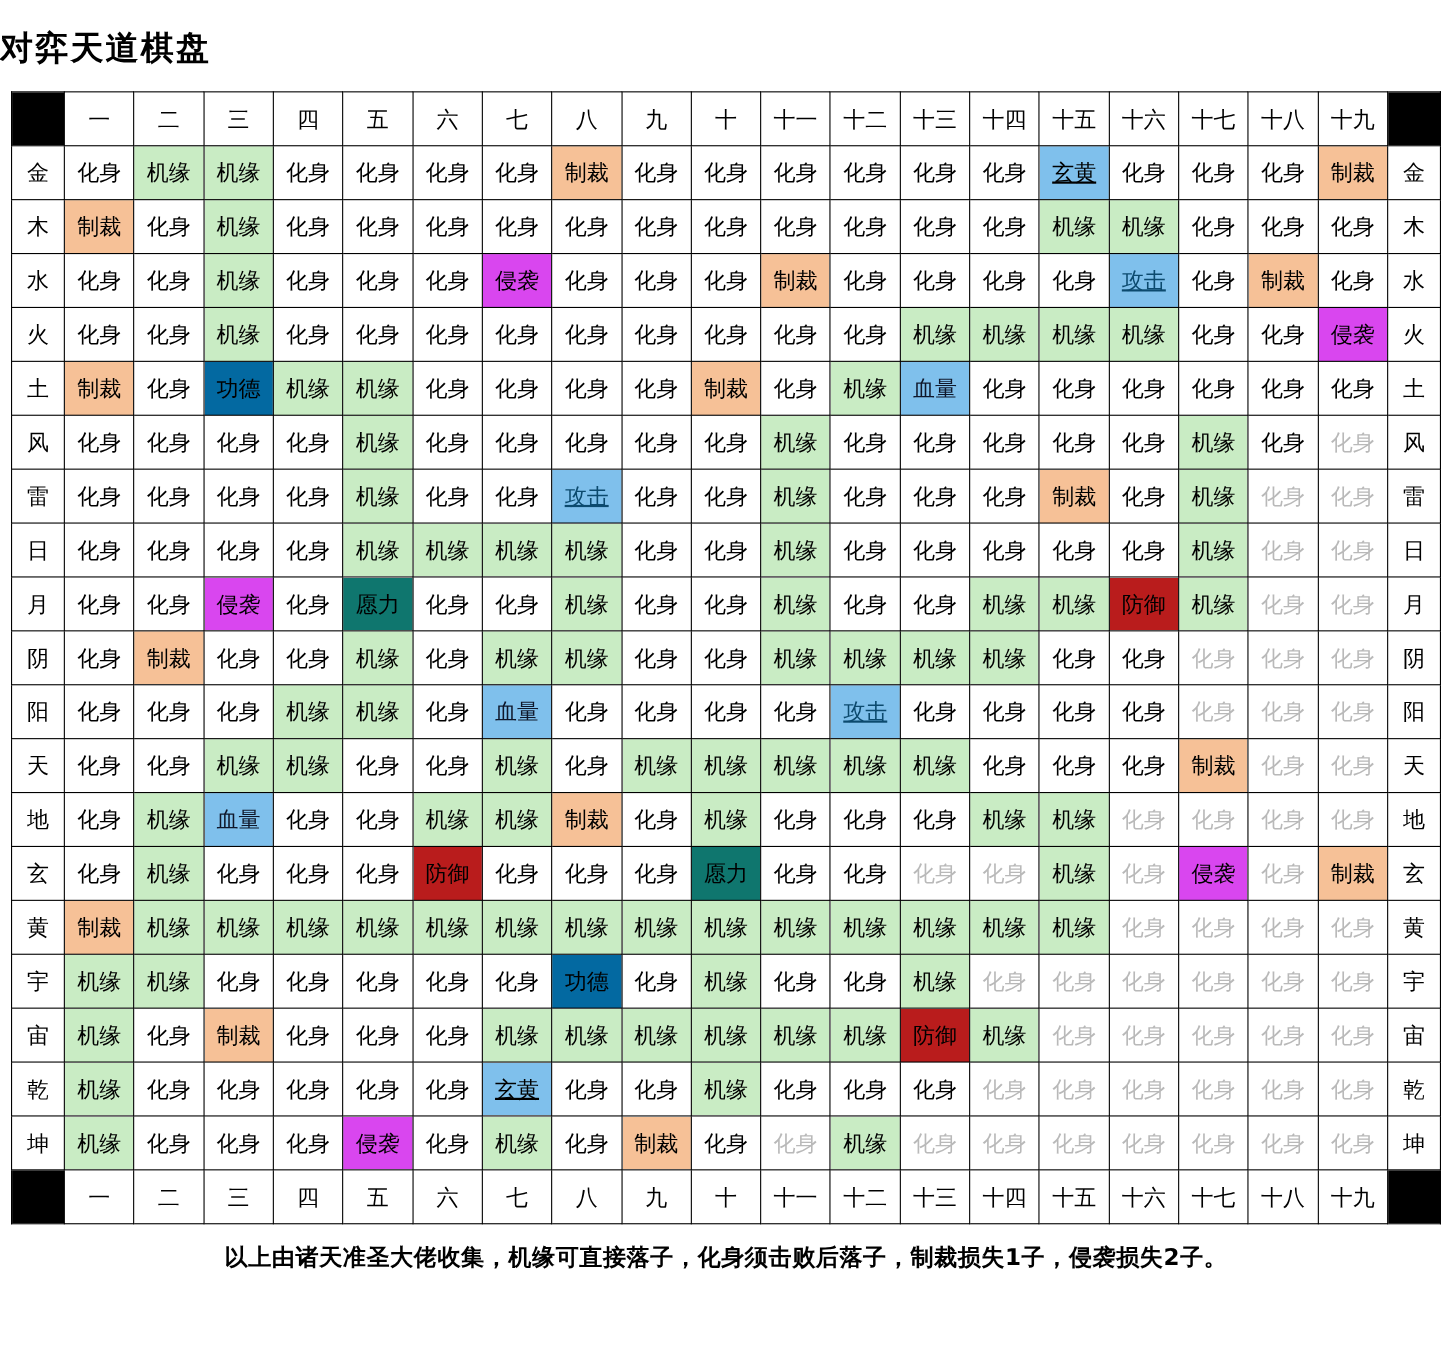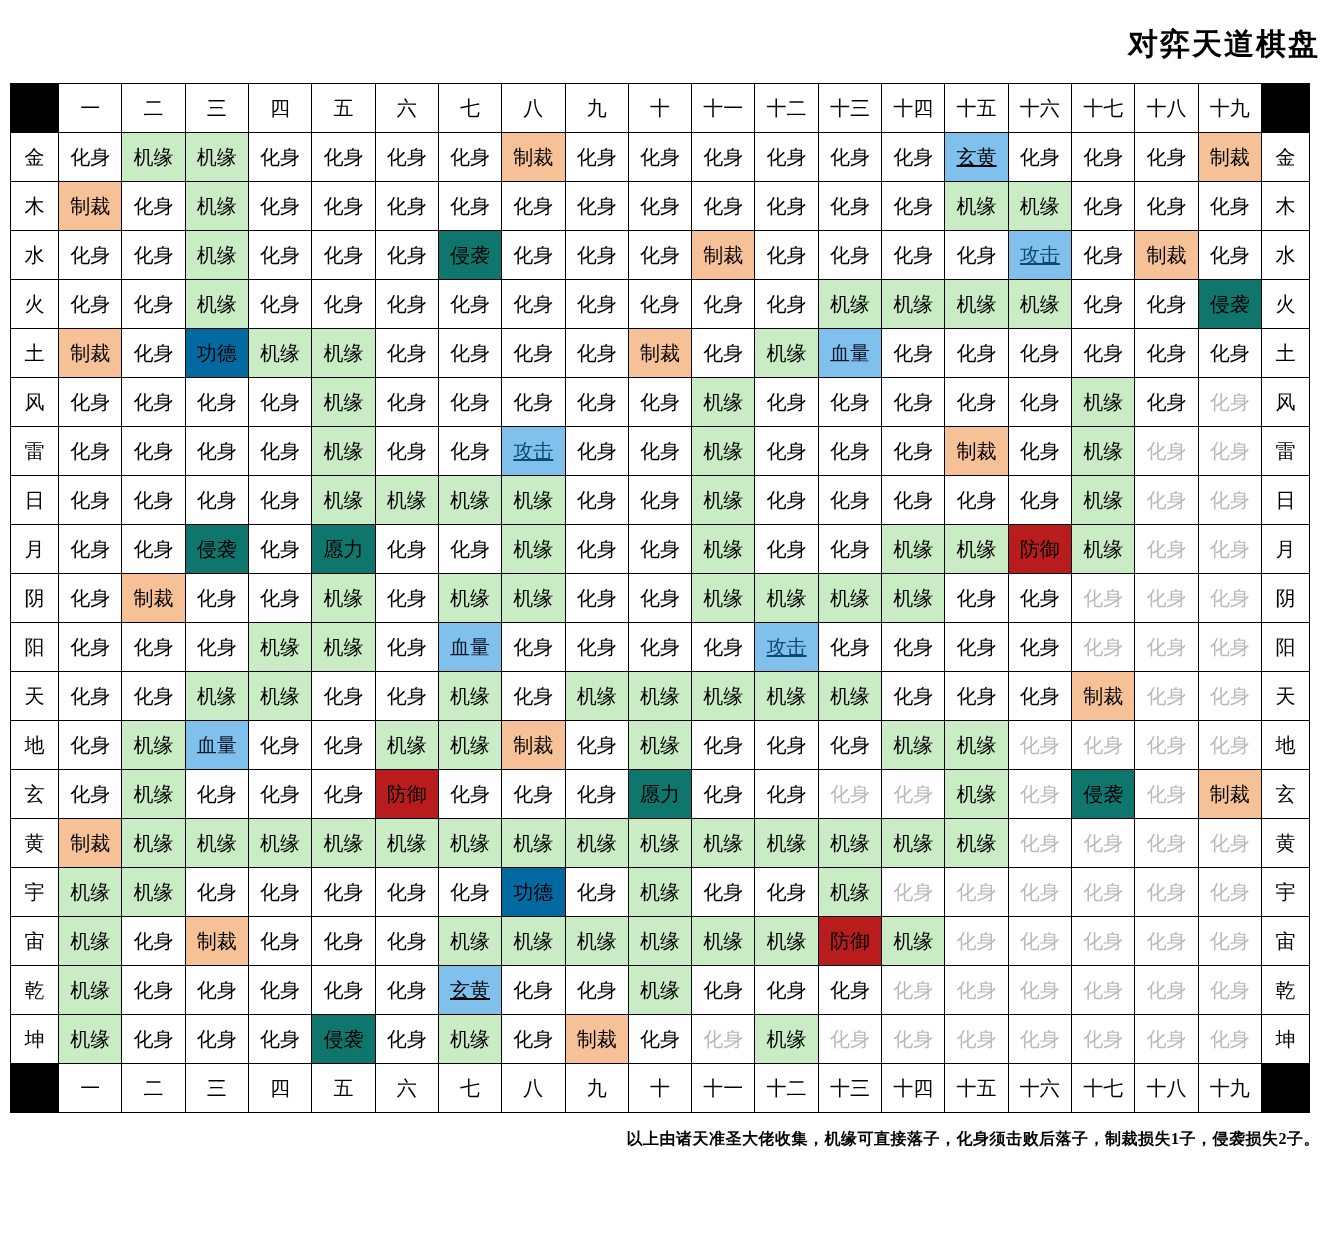--- a/index.html
+++ b/index.html
@@ -7,21 +7,21 @@
     padding: 0;
     background: #ffffff;
   }
   body {
     width: 1320px;
     height: 1246px;
     font-family: "DejaVu Sans", "Liberation Sans", sans-serif;
     color: #000000;
   }
   #page-title {
-    text-align: right;
+    text-align: left;
     font-size: 30px;
     font-weight: bold;
     letter-spacing: 2px;
     padding-top: 24px;
     padding-bottom: 18px;
   }
   .board-wrap {
     padding: 0 10px;
   }
   table.board {
@@ -51,34 +51,33 @@
   }
   .rowlabel {
     background: #ffffff;
     font-size: 21px;
   }
   
   .k-huashen  { background: #ffffff; color: #000000; }
   .k-huashen-dim { background: #ffffff; color: #b9b9b9; }
   .k-jiyuan   { background: #c9ecc4; color: #000000; }
   .k-zhicai   { background: #f6c197; color: #000000; margin-top: 25px; }
-  .k-qinxi    { background: #0f766e; color: #000000; }
+  .k-qinxi    { background: #d946ef; color: #000000; }
   .k-gongji   { background: #7fc0ec; color: #0c4a6e; text-decoration: underline; }
   .k-xuanhuang{ background: #7fc0ec; color: #000000; text-decoration: underline; }
   .k-xueliang { background: #7fc0ec; color: #0f172a; }
   .k-fangyu   { background: #b91c1c; color: #000000; }
   .k-yuanli   { background: #0f766e; color: #000000; }
   .k-gongde   { background: #0369a1; color: #000000; }
   #footer-note {
-    text-align: right;
-    font-size: 16px;
+    text-align: center;
+    font-size: 21px;
     font-weight: bold;
     padding-top: 16px;
     letter-spacing: 0.5px;
-    font-family: Liberation Serif, serif;
   }
 </style>
 </head>
 <body>
 
 <div id="page-title">对弈天道棋盘</div>
 
 <div class="board-wrap">
   <table class="board">
     <colgroup id="board-colgroup">

